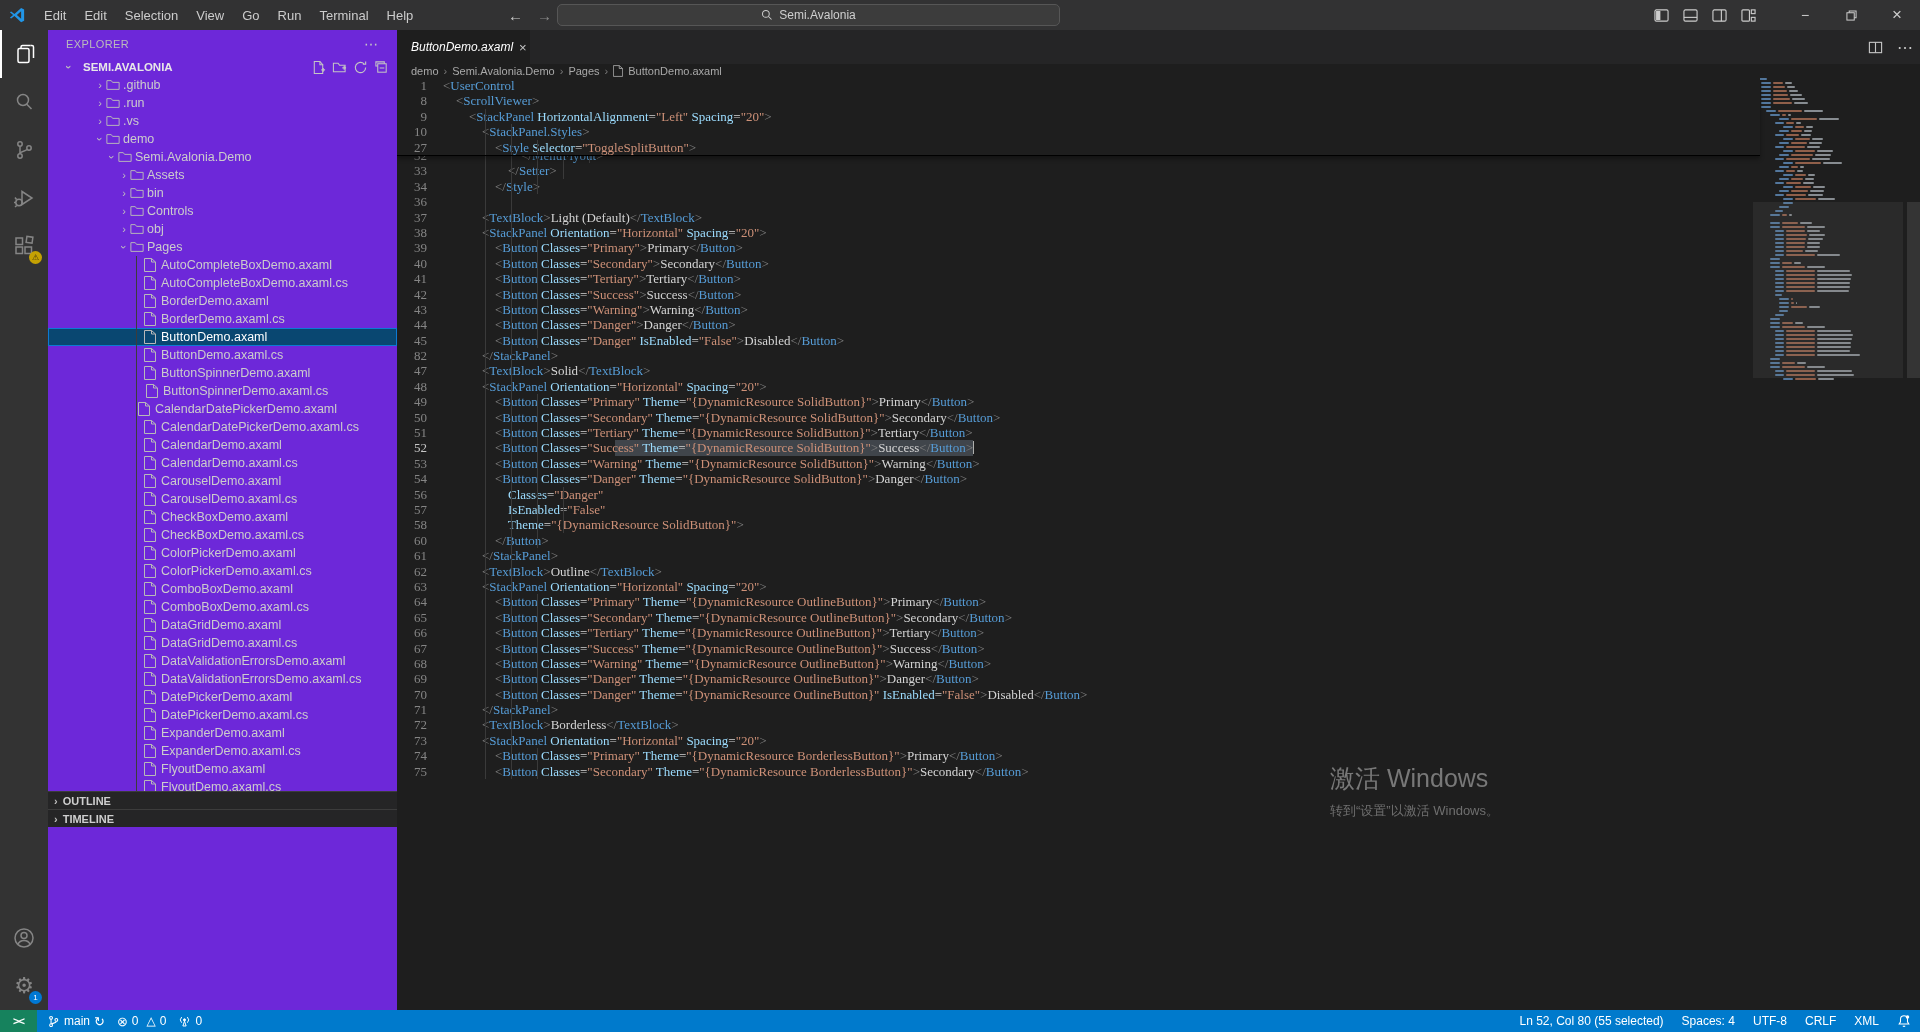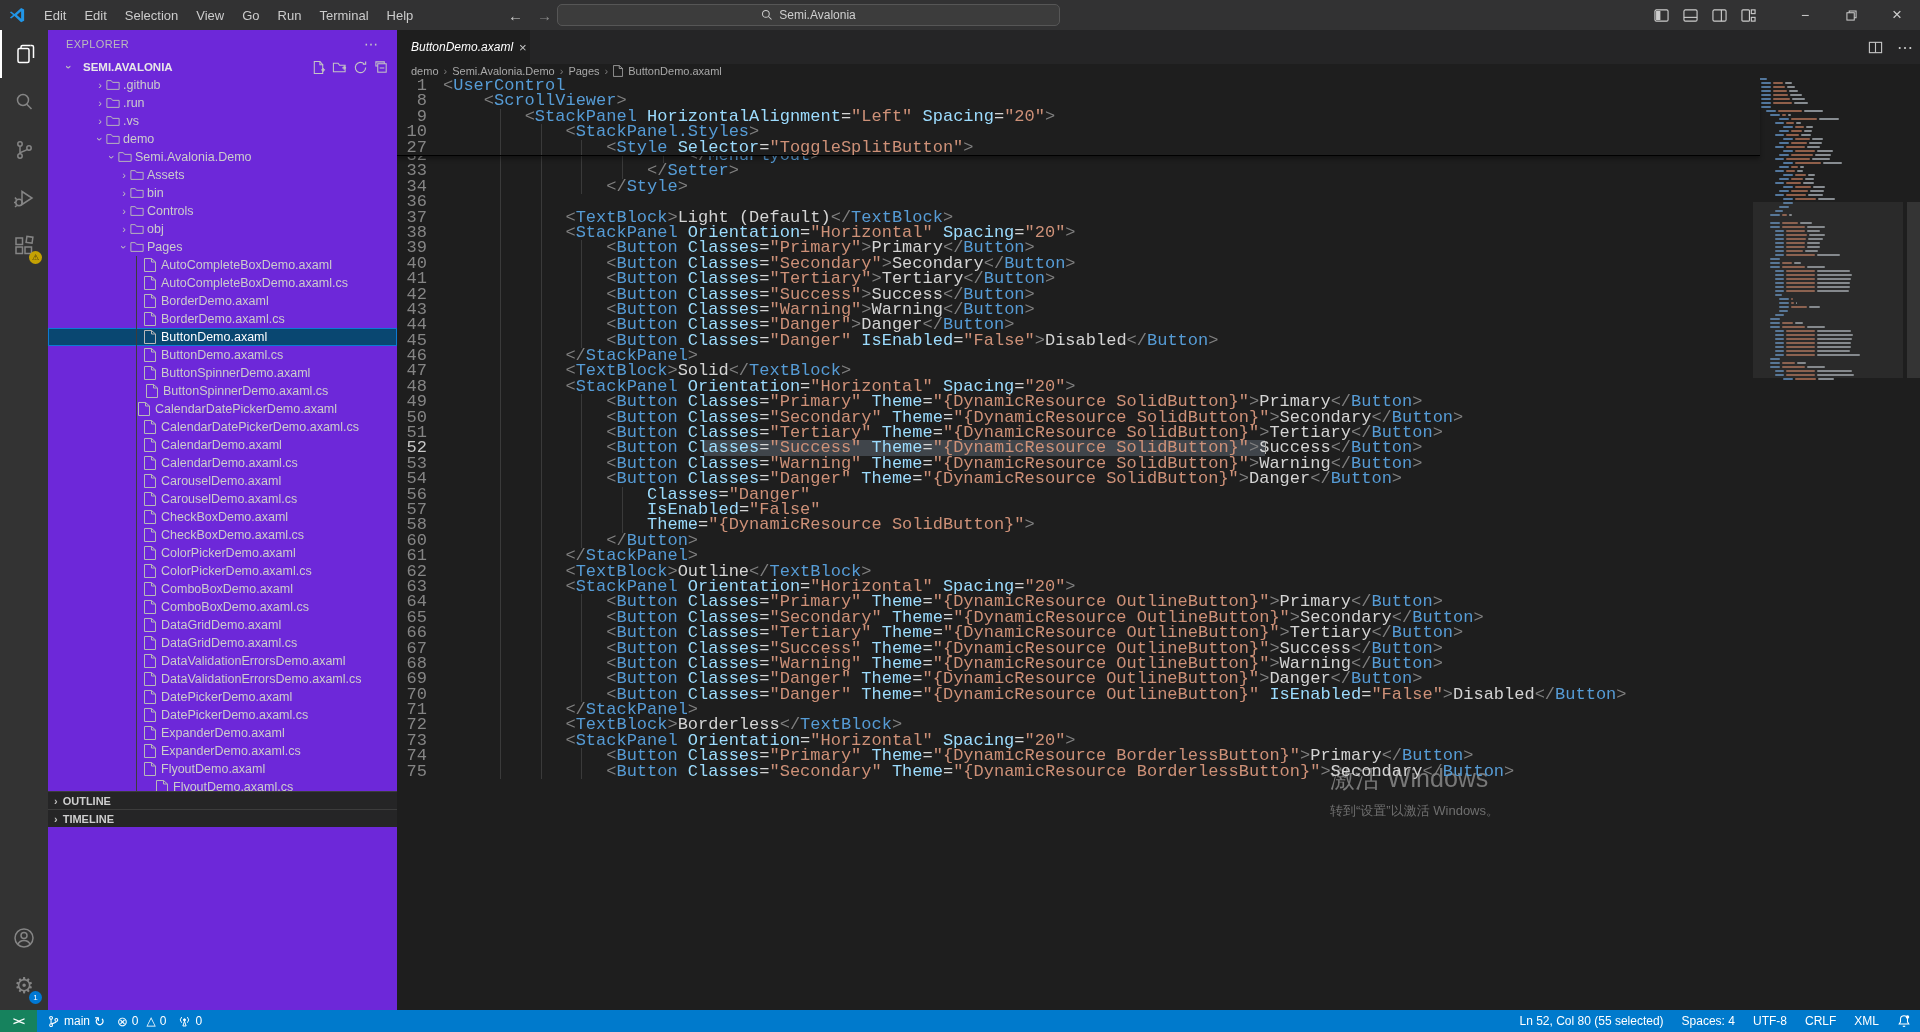--- a/index.html
+++ b/index.html
@@ -51,21 +51,21 @@
   
   .editor{flex:1;position:relative;background:#1e1e1e;min-width:0}
   .tabstrip{height:34px;background:#252526;display:flex;align-items:stretch;position:relative}
   .tab{width:133px;background:#1e1e1e;display:flex;align-items:center;gap:6px;padding:0 8px;font-size:12px;color:#ffffff;font-style:italic;flex:none}
   .tab .close{margin-left:auto;font-style:normal;color:#c5c5c5;font-size:13px}
   .tab-actions{position:absolute;right:6px;top:0;height:34px;display:flex;align-items:center;gap:14px;color:#c5c5c5}
   .breadcrumb{height:14px;display:flex;align-items:center;gap:5px;font-size:11px;color:#a9a9a9;padding-left:14px;white-space:nowrap}
   .breadcrumb .sep{color:#7a7a7a;font-size:11px}
   .editor-body{position:absolute;top:48px;left:0;right:0;bottom:0;overflow:hidden}
 
-  .code,.sticky{font-family:Liberation Mono, monospace;font-size:17px;line-height:15.4px}
+  .code,.sticky{font-family:Liberation Serif, serif;font-size:13px;line-height:15.4px}
   .sticky{position:absolute;top:0;left:0;right:160px;z-index:3;background:#1e1e1e;border-bottom:1px solid #000;box-shadow:0 3px 4px rgba(0,0,0,.35)}
   .code{position:absolute;top:70px;left:0;right:160px;z-index:1}
   .cl{height:15.4px;white-space:pre;position:relative}
   .cl .ln{display:inline-block;width:46px;padding-right:16px;text-align:right;color:#858585}
   .cl .ln.active{color:#c6c6c6}
   .ig{position:absolute;top:0;bottom:0;width:1px;background:#3a3a3a}
   .tk-p{color:#808080}.tk-t{color:#569cd6}.tk-a{color:#9cdcfe}.tk-o{color:#d4d4d4}.tk-s{color:#ce9178}.tk-x{color:#d4d4d4}
   .sel-overlay{position:absolute;top:0;height:15.4px;background:#40454b;z-index:-1}
   .caret{position:absolute;top:1px;height:13px;width:1px;background:#aeafad}
 
@@ -600,21 +600,21 @@
         <div class="tree-row" style="padding-left: 82px;">
           <span class="spacer"></span>
           <span class="ticon">
             <svg width="12" height="14" viewBox="0 0 12 14" fill="none" stroke="#b9b9b9" stroke-width="1">
               <path d="M7.5.5h-7v13h11V4z"></path>
               <path d="M7.5.5V4h4"></path>
             </svg>
           </span>
           <span>FlyoutDemo.axaml</span>
         </div>
-        <div class="tree-row" style="padding-left: 82px; margin-left: 12px;">
+        <div class="tree-row" style="padding-left: 82px;">
           <span class="spacer"></span>
           <span class="ticon">
             <svg width="12" height="14" viewBox="0 0 12 14" fill="none" stroke="#b9b9b9" stroke-width="1">
               <path d="M7.5.5h-7v13h11V4z"></path>
               <path d="M7.5.5V4h4"></path>
             </svg>
           </span>
           <span>FlyoutDemo.axaml.cs</span>
         </div>
         <div class="tree-guide" style="left: 88px; top: 180px; height: 540px;"></div>
@@ -674,21 +674,21 @@
           <div class="cl"><span class="ig" style="left: calc(4ch + 62px);"></span><span class="ig" style="left: calc(8ch + 62px);"></span><span class="ln">36</span></div>
           <div class="cl"><span class="ig" style="left: calc(4ch + 62px);"></span><span class="ig" style="left: calc(8ch + 62px);"></span><span class="ln">37</span><span class="tk-w">            </span><span class="tk-p">&lt;</span><span class="tk-t">TextBlock</span><span class="tk-p">&gt;</span><span class="tk-x">Light</span><span class="tk-w"> </span><span class="tk-x">(Default)</span><span class="tk-p">&lt;/</span><span class="tk-t">TextBlock</span><span class="tk-p">&gt;</span></div>
           <div class="cl"><span class="ig" style="left: calc(4ch + 62px);"></span><span class="ig" style="left: calc(8ch + 62px);"></span><span class="ln">38</span><span class="tk-w">            </span><span class="tk-p">&lt;</span><span class="tk-t">StackPanel</span><span class="tk-w"> </span><span class="tk-a">Orientation</span><span class="tk-o">=</span><span class="tk-s">"Horizontal"</span><span class="tk-w"> </span><span class="tk-a">Spacing</span><span class="tk-o">=</span><span class="tk-s">"20"</span><span class="tk-p">&gt;</span></div>
           <div class="cl"><span class="ig" style="left: calc(4ch + 62px);"></span><span class="ig" style="left: calc(8ch + 62px);"></span><span class="ig" style="left: calc(12ch + 62px);"></span><span class="ln">39</span><span class="tk-w">                </span><span class="tk-p">&lt;</span><span class="tk-t">Button</span><span class="tk-w"> </span><span class="tk-a">Classes</span><span class="tk-o">=</span><span class="tk-s">"Primary"</span><span class="tk-p">&gt;</span><span class="tk-x">Primary</span><span class="tk-p">&lt;/</span><span class="tk-t">Button</span><span class="tk-p">&gt;</span></div>
           <div class="cl"><span class="ig" style="left: calc(4ch + 62px);"></span><span class="ig" style="left: calc(8ch + 62px);"></span><span class="ig" style="left: calc(12ch + 62px);"></span><span class="ln">40</span><span class="tk-w">                </span><span class="tk-p">&lt;</span><span class="tk-t">Button</span><span class="tk-w"> </span><span class="tk-a">Classes</span><span class="tk-o">=</span><span class="tk-s">"Secondary"</span><span class="tk-p">&gt;</span><span class="tk-x">Secondary</span><span class="tk-p">&lt;/</span><span class="tk-t">Button</span><span class="tk-p">&gt;</span></div>
           <div class="cl"><span class="ig" style="left: calc(4ch + 62px);"></span><span class="ig" style="left: calc(8ch + 62px);"></span><span class="ig" style="left: calc(12ch + 62px);"></span><span class="ln">41</span><span class="tk-w">                </span><span class="tk-p">&lt;</span><span class="tk-t">Button</span><span class="tk-w"> </span><span class="tk-a">Classes</span><span class="tk-o">=</span><span class="tk-s">"Tertiary"</span><span class="tk-p">&gt;</span><span class="tk-x">Tertiary</span><span class="tk-p">&lt;/</span><span class="tk-t">Button</span><span class="tk-p">&gt;</span></div>
           <div class="cl"><span class="ig" style="left: calc(4ch + 62px);"></span><span class="ig" style="left: calc(8ch + 62px);"></span><span class="ig" style="left: calc(12ch + 62px);"></span><span class="ln">42</span><span class="tk-w">                </span><span class="tk-p">&lt;</span><span class="tk-t">Button</span><span class="tk-w"> </span><span class="tk-a">Classes</span><span class="tk-o">=</span><span class="tk-s">"Success"</span><span class="tk-p">&gt;</span><span class="tk-x">Success</span><span class="tk-p">&lt;/</span><span class="tk-t">Button</span><span class="tk-p">&gt;</span></div>
           <div class="cl"><span class="ig" style="left: calc(4ch + 62px);"></span><span class="ig" style="left: calc(8ch + 62px);"></span><span class="ig" style="left: calc(12ch + 62px);"></span><span class="ln">43</span><span class="tk-w">                </span><span class="tk-p">&lt;</span><span class="tk-t">Button</span><span class="tk-w"> </span><span class="tk-a">Classes</span><span class="tk-o">=</span><span class="tk-s">"Warning"</span><span class="tk-p">&gt;</span><span class="tk-x">Warning</span><span class="tk-p">&lt;/</span><span class="tk-t">Button</span><span class="tk-p">&gt;</span></div>
           <div class="cl"><span class="ig" style="left: calc(4ch + 62px);"></span><span class="ig" style="left: calc(8ch + 62px);"></span><span class="ig" style="left: calc(12ch + 62px);"></span><span class="ln">44</span><span class="tk-w">                </span><span class="tk-p">&lt;</span><span class="tk-t">Button</span><span class="tk-w"> </span><span class="tk-a">Classes</span><span class="tk-o">=</span><span class="tk-s">"Danger"</span><span class="tk-p">&gt;</span><span class="tk-x">Danger</span><span class="tk-p">&lt;/</span><span class="tk-t">Button</span><span class="tk-p">&gt;</span></div>
           <div class="cl"><span class="ig" style="left: calc(4ch + 62px);"></span><span class="ig" style="left: calc(8ch + 62px);"></span><span class="ig" style="left: calc(12ch + 62px);"></span><span class="ln">45</span><span class="tk-w">                </span><span class="tk-p">&lt;</span><span class="tk-t">Button</span><span class="tk-w"> </span><span class="tk-a">Classes</span><span class="tk-o">=</span><span class="tk-s">"Danger"</span><span class="tk-w"> </span><span class="tk-a">IsEnabled</span><span class="tk-o">=</span><span class="tk-s">"False"</span><span class="tk-p">&gt;</span><span class="tk-x">Disabled</span><span class="tk-p">&lt;/</span><span class="tk-t">Button</span><span class="tk-p">&gt;</span></div>
-          <div class="cl"><span class="ig" style="left: calc(4ch + 62px);"></span><span class="ig" style="left: calc(8ch + 62px);"></span><span class="ln">46</span><span class="tk-w">            </span><span class="tk-p">&lt;/</span><span class="tk-t">StackPanel</span><span class="tk-p">&gt;</span></div>
+          <div class="cl"><span class="ig" style="left: calc(4ch + 62px);"></span><span class="ig" style="left: calc(8ch + 62px);"></span><span class="ln">82</span><span class="tk-w">            </span><span class="tk-p">&lt;/</span><span class="tk-t">StackPanel</span><span class="tk-p">&gt;</span></div>
           <div class="cl"><span class="ig" style="left: calc(4ch + 62px);"></span><span class="ig" style="left: calc(8ch + 62px);"></span><span class="ln">47</span><span class="tk-w">            </span><span class="tk-p">&lt;</span><span class="tk-t">TextBlock</span><span class="tk-p">&gt;</span><span class="tk-x">Solid</span><span class="tk-p">&lt;/</span><span class="tk-t">TextBlock</span><span class="tk-p">&gt;</span></div>
           <div class="cl"><span class="ig" style="left: calc(4ch + 62px);"></span><span class="ig" style="left: calc(8ch + 62px);"></span><span class="ln">48</span><span class="tk-w">            </span><span class="tk-p">&lt;</span><span class="tk-t">StackPanel</span><span class="tk-w"> </span><span class="tk-a">Orientation</span><span class="tk-o">=</span><span class="tk-s">"Horizontal"</span><span class="tk-w"> </span><span class="tk-a">Spacing</span><span class="tk-o">=</span><span class="tk-s">"20"</span><span class="tk-p">&gt;</span></div>
           <div class="cl"><span class="ig" style="left: calc(4ch + 62px);"></span><span class="ig" style="left: calc(8ch + 62px);"></span><span class="ig" style="left: calc(12ch + 62px);"></span><span class="ln">49</span><span class="tk-w">                </span><span class="tk-p">&lt;</span><span class="tk-t">Button</span><span class="tk-w"> </span><span class="tk-a">Classes</span><span class="tk-o">=</span><span class="tk-s">"Primary"</span><span class="tk-w"> </span><span class="tk-a">Theme</span><span class="tk-o">=</span><span class="tk-s">"{DynamicResource SolidButton}"</span><span class="tk-p">&gt;</span><span class="tk-x">Primary</span><span class="tk-p">&lt;/</span><span class="tk-t">Button</span><span class="tk-p">&gt;</span></div>
           <div class="cl"><span class="ig" style="left: calc(4ch + 62px);"></span><span class="ig" style="left: calc(8ch + 62px);"></span><span class="ig" style="left: calc(12ch + 62px);"></span><span class="ln">50</span><span class="tk-w">                </span><span class="tk-p">&lt;</span><span class="tk-t">Button</span><span class="tk-w"> </span><span class="tk-a">Classes</span><span class="tk-o">=</span><span class="tk-s">"Secondary"</span><span class="tk-w"> </span><span class="tk-a">Theme</span><span class="tk-o">=</span><span class="tk-s">"{DynamicResource SolidButton}"</span><span class="tk-p">&gt;</span><span class="tk-x">Secondary</span><span class="tk-p">&lt;/</span><span class="tk-t">Button</span><span class="tk-p">&gt;</span></div>
           <div class="cl"><span class="ig" style="left: calc(4ch + 62px);"></span><span class="ig" style="left: calc(8ch + 62px);"></span><span class="ig" style="left: calc(12ch + 62px);"></span><span class="ln">51</span><span class="tk-w">                </span><span class="tk-p">&lt;</span><span class="tk-t">Button</span><span class="tk-w"> </span><span class="tk-a">Classes</span><span class="tk-o">=</span><span class="tk-s">"Tertiary"</span><span class="tk-w"> </span><span class="tk-a">Theme</span><span class="tk-o">=</span><span class="tk-s">"{DynamicResource SolidButton}"</span><span class="tk-p">&gt;</span><span class="tk-x">Tertiary</span><span class="tk-p">&lt;/</span><span class="tk-t">Button</span><span class="tk-p">&gt;</span></div>
           <div class="cl"><span class="ig" style="left: calc(4ch + 62px);"></span><span class="ig" style="left: calc(8ch + 62px);"></span><span class="ig" style="left: calc(12ch + 62px);"></span><span class="ln active">52</span><span class="tk-w">                </span><span class="tk-p">&lt;</span><span class="tk-t">Button</span><span class="tk-w"> </span><span class="tk-a">Classes</span><span class="tk-o">=</span><span class="tk-s">"Success"</span><span class="tk-w"> </span><span class="tk-a">Theme</span><span class="tk-o">=</span><span class="tk-s">"{DynamicResource SolidButton}"</span><span class="tk-p">&gt;</span><span class="tk-x">Success</span><span class="tk-p">&lt;/</span><span class="tk-t">Button</span><span class="tk-p">&gt;</span><span class="sel-overlay" style="left: calc(24ch + 62px); width: 55ch;"></span><span class="caret" style="left: calc(79ch + 62px);"></span></div>
           <div class="cl"><span class="ig" style="left: calc(4ch + 62px);"></span><span class="ig" style="left: calc(8ch + 62px);"></span><span class="ig" style="left: calc(12ch + 62px);"></span><span class="ln">53</span><span class="tk-w">                </span><span class="tk-p">&lt;</span><span class="tk-t">Button</span><span class="tk-w"> </span><span class="tk-a">Classes</span><span class="tk-o">=</span><span class="tk-s">"Warning"</span><span class="tk-w"> </span><span class="tk-a">Theme</span><span class="tk-o">=</span><span class="tk-s">"{DynamicResource SolidButton}"</span><span class="tk-p">&gt;</span><span class="tk-x">Warning</span><span class="tk-p">&lt;/</span><span class="tk-t">Button</span><span class="tk-p">&gt;</span></div>
           <div class="cl"><span class="ig" style="left: calc(4ch + 62px);"></span><span class="ig" style="left: calc(8ch + 62px);"></span><span class="ig" style="left: calc(12ch + 62px);"></span><span class="ln">54</span><span class="tk-w">                </span><span class="tk-p">&lt;</span><span class="tk-t">Button</span><span class="tk-w"> </span><span class="tk-a">Classes</span><span class="tk-o">=</span><span class="tk-s">"Danger"</span><span class="tk-w"> </span><span class="tk-a">Theme</span><span class="tk-o">=</span><span class="tk-s">"{DynamicResource SolidButton}"</span><span class="tk-p">&gt;</span><span class="tk-x">Danger</span><span class="tk-p">&lt;/</span><span class="tk-t">Button</span><span class="tk-p">&gt;</span></div>
           <div class="cl"><span class="ig" style="left: calc(4ch + 62px);"></span><span class="ig" style="left: calc(8ch + 62px);"></span><span class="ig" style="left: calc(12ch + 62px);"></span><span class="ig" style="left: calc(16ch + 62px);"></span><span class="ln">56</span><span class="tk-w">                    </span><span class="tk-a">Classes</span><span class="tk-o">=</span><span class="tk-s">"Danger"</span></div>
           <div class="cl"><span class="ig" style="left: calc(4ch + 62px);"></span><span class="ig" style="left: calc(8ch + 62px);"></span><span class="ig" style="left: calc(12ch + 62px);"></span><span class="ig" style="left: calc(16ch + 62px);"></span><span class="ln">57</span><span class="tk-w">                    </span><span class="tk-a">IsEnabled</span><span class="tk-o">=</span><span class="tk-s">"False"</span></div>

